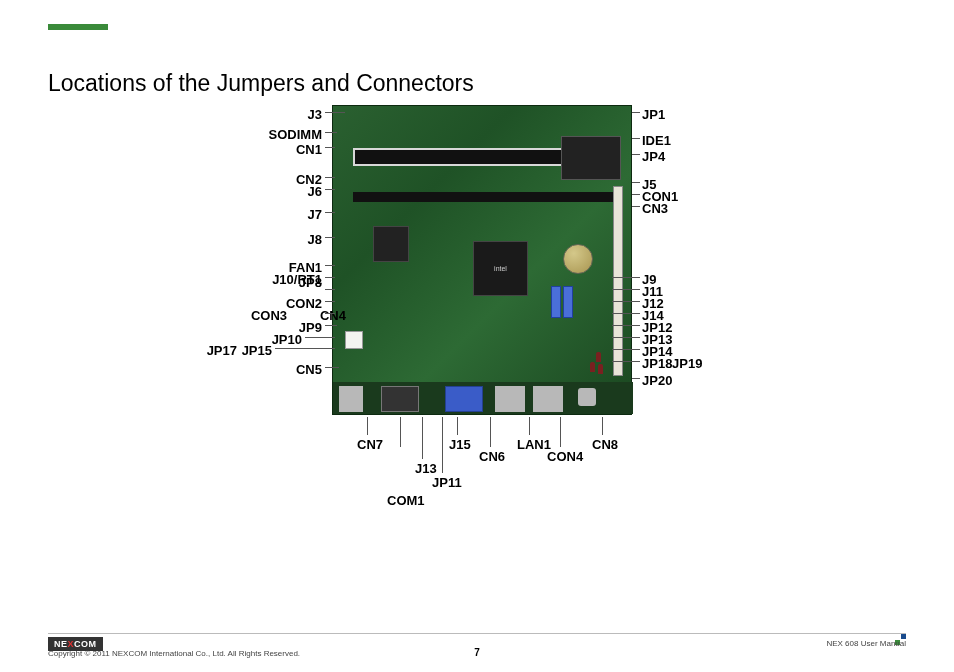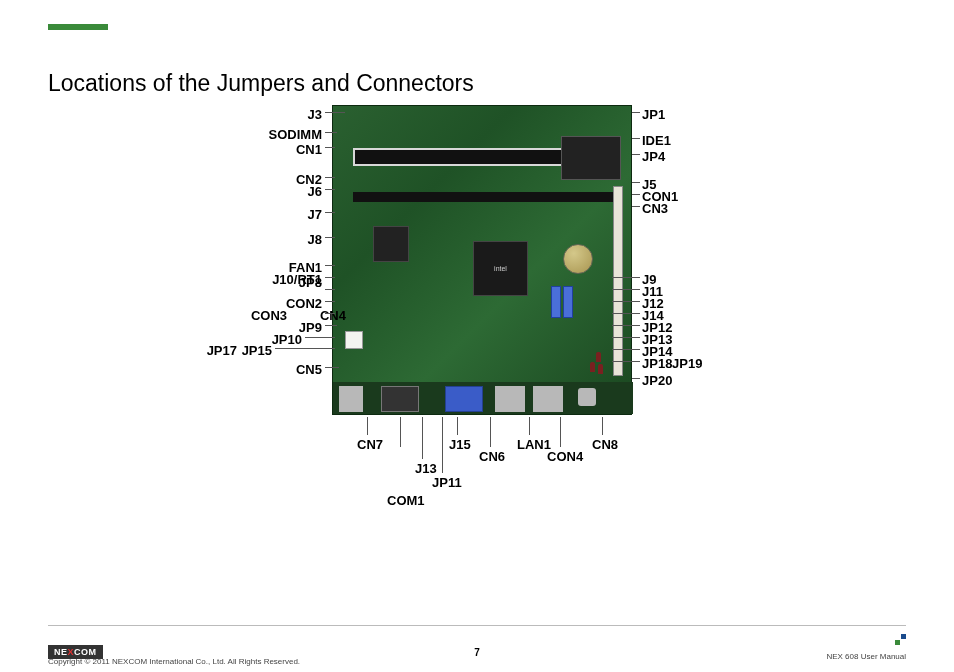--- a/index.html
+++ b/index.html
@@ -136,28 +136,27 @@
     white-space: nowrap;
   }
   .lbl.left { text-align: right; }
   .line {
     position: absolute;
     background: #555;
   }
 
   .footer {
     position: absolute;
-    left: 48px; right: 48px; bottom: 6px;
+    left: 48px; right: 48px; bottom: 14px;
     border-top: 1px solid #bbb;
-    padding-top: 21px;
+    padding-top: 5px;
     font-size: 8px;
     color: #444;
     display: flex;
     justify-content: space-between;
-    align-items: center;
   }
   .footer .logo-small {
     background: #333;
     color: #fff;
     font-weight: bold;
     font-size: 9px;
     padding: 2px 6px;
     letter-spacing: 0.5px;
   }
   .footer .logo-small .x { color:#e03030; }

